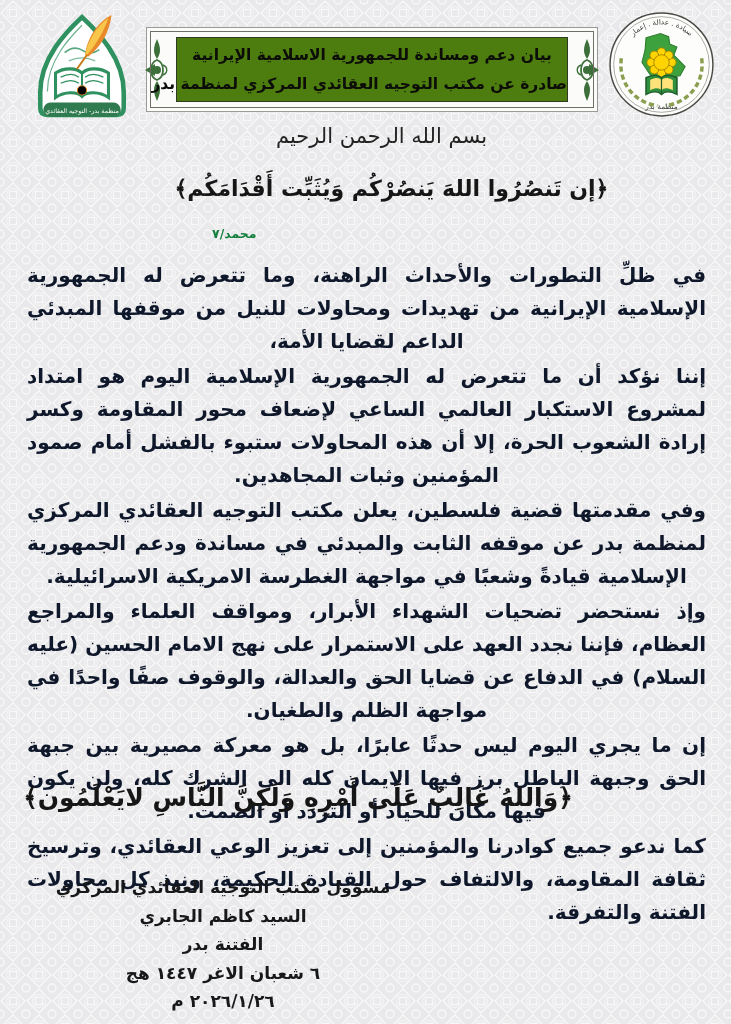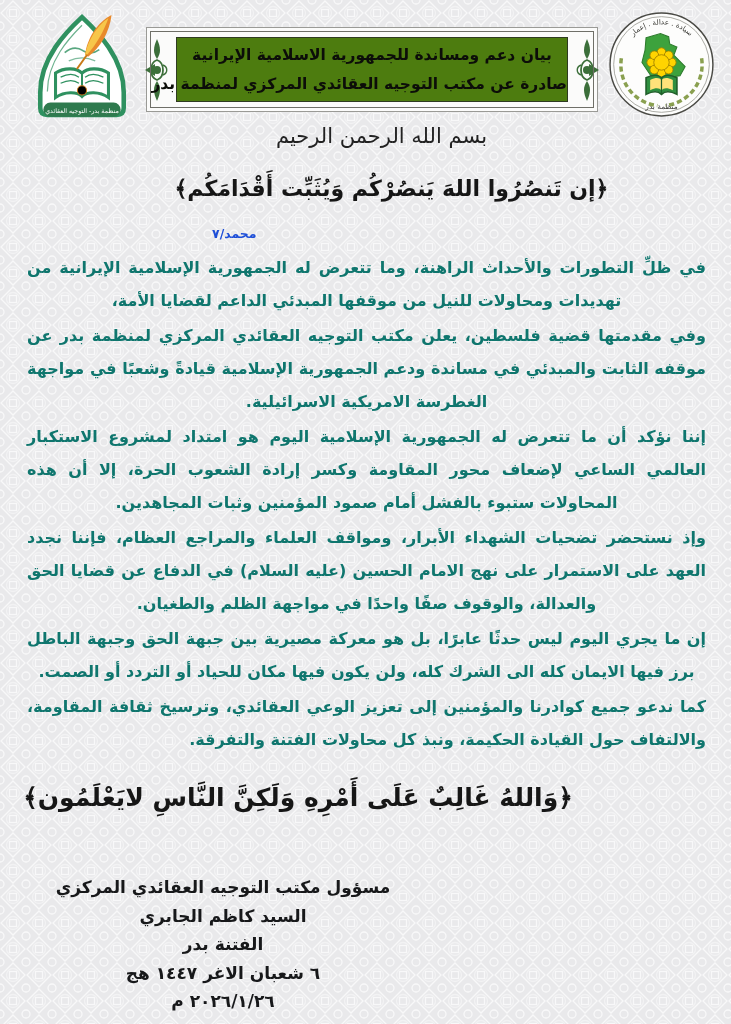--- a/index.html
+++ b/index.html
@@ -42,27 +42,27 @@
   .ornament.left{left:-3px;}
   .ornament.right{right:-3px;transform:translateY(-50%) scaleX(-1);}
 
   
   .bismillah{
     top:124px;left:16px;width:731px;text-align:center;
     font-size:21px;letter-spacing:1px;color:#222;
   }
   .verse-wrap{top:176px;left:0;width:731px;text-align:center;margin-left:26px;}
   .verse-main{font-size:22px;font-weight:bold;}
-  .verse-ref{position:absolute;left:186px;top:50px;font-size:12.5px;font-weight:bold;color:#1d4ed8;}
+  .verse-ref{position:absolute;left:186px;top:50px;font-size:12.5px;font-weight:bold;color:#15803d;}
 
   .body-text{
-    top:251px;left:27px;width:679px;
+    top:259px;left:27px;width:679px;
     direction:rtl;
-    font-weight:bold;font-size:16px;line-height:33px;
-    color:#0f766e;
+    font-weight:bold;font-size:20px;line-height:33px;
+    color:#0f172a;
   }
   .para{
     text-align:justify;
     text-align-last:center;
     margin:0 0 2px 0;
   }
   .para.last-right{text-align-last:right;}
 
   .closing-verse{
     top:783px;left:0;width:596px;text-align:center;
@@ -196,22 +196,22 @@
 
   <div class="layer bismillah" dir="rtl">بسم الله الرحمن الرحيم</div>
 
   <div class="layer verse-wrap">
     <div class="verse-main" dir="rtl">﴿إن تَنصُرُوا اللهَ يَنصُرْكُم وَيُثَبِّت أَقْدَامَكُم﴾</div>
     <div class="verse-ref" dir="rtl">محمد/٧</div>
   </div>
 
   <div class="layer body-text">
     <p class="para">في ظلِّ التطورات والأحداث الراهنة، وما تتعرض له الجمهورية الإسلامية الإيرانية من تهديدات ومحاولات للنيل من موقفها المبدئي الداعم لقضايا الأمة،</p>
+    <p class="para">إننا نؤكد أن ما تتعرض له الجمهورية الإسلامية اليوم هو امتداد لمشروع الاستكبار العالمي الساعي لإضعاف محور المقاومة وكسر إرادة الشعوب الحرة، إلا أن هذه المحاولات ستبوء بالفشل أمام صمود المؤمنين وثبات المجاهدين.</p>
     <p class="para">وفي مقدمتها قضية فلسطين، يعلن مكتب التوجيه العقائدي المركزي لمنظمة بدر عن موقفه الثابت والمبدئي في مساندة ودعم الجمهورية الإسلامية قيادةً وشعبًا في مواجهة الغطرسة الامريكية الاسرائيلية.</p>
-    <p class="para">إننا نؤكد أن ما تتعرض له الجمهورية الإسلامية اليوم هو امتداد لمشروع الاستكبار العالمي الساعي لإضعاف محور المقاومة وكسر إرادة الشعوب الحرة، إلا أن هذه المحاولات ستبوء بالفشل أمام صمود المؤمنين وثبات المجاهدين.</p>
     <p class="para">وإذ نستحضر تضحيات الشهداء الأبرار، ومواقف العلماء والمراجع العظام، فإننا نجدد العهد على الاستمرار على نهج الامام الحسين (عليه السلام) في الدفاع عن قضايا الحق والعدالة، والوقوف صفًا واحدًا في مواجهة الظلم والطغيان.</p>
     <p class="para">إن ما يجري اليوم ليس حدثًا عابرًا، بل هو معركة مصيرية بين جبهة الحق وجبهة الباطل برز فيها الايمان كله الى الشرك كله، ولن يكون فيها مكان للحياد أو التردد أو الصمت.</p>
     <p class="para last-right">كما ندعو جميع كوادرنا والمؤمنين إلى تعزيز الوعي العقائدي، وترسيخ ثقافة المقاومة، والالتفاف حول القيادة الحكيمة، ونبذ كل محاولات الفتنة والتفرقة.</p>
   </div>
 
   <div class="layer closing-verse">﴿وَاللهُ غَالِبٌ عَلَى أَمْرِهِ وَلَكِنَّ النَّاسِ لايَعْلَمُون﴾</div>
 
   <div class="layer signature">
     <div>مسؤول مكتب التوجيه العقائدي المركزي</div>
     <div>السيد كاظم الجابري</div>

